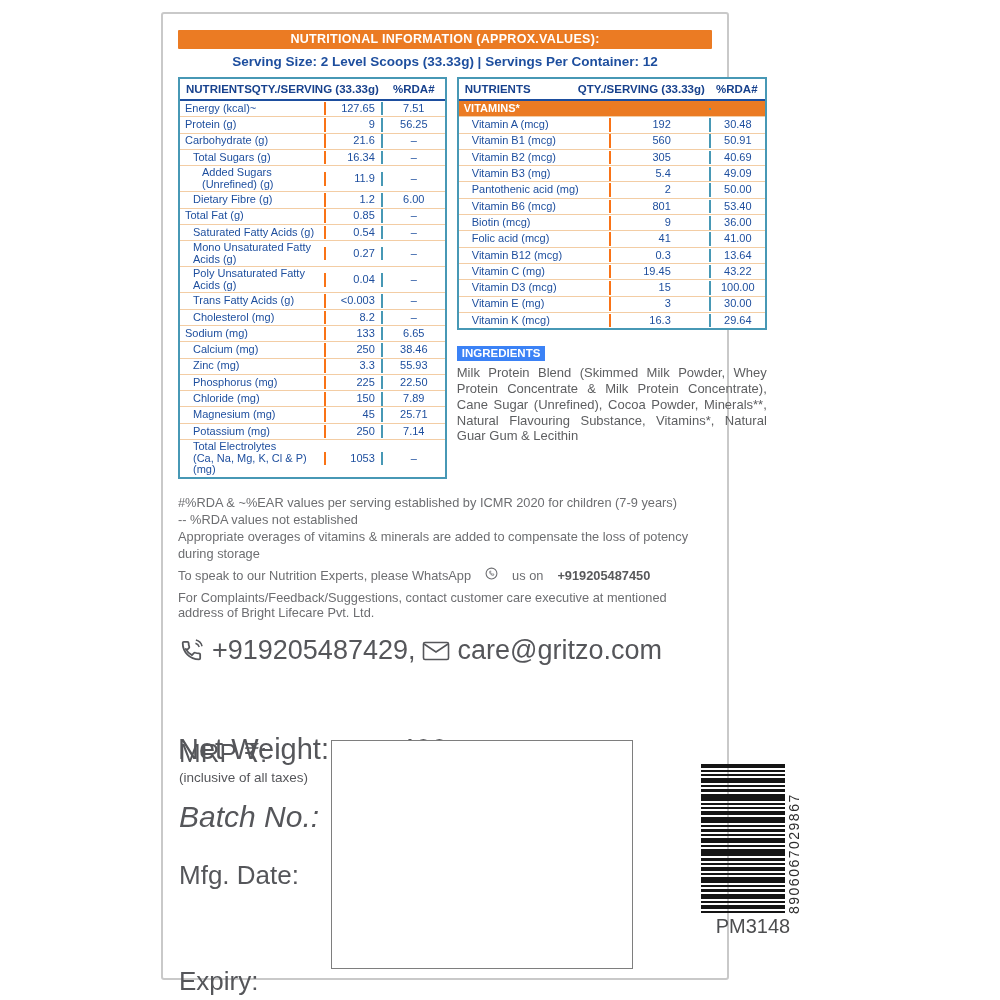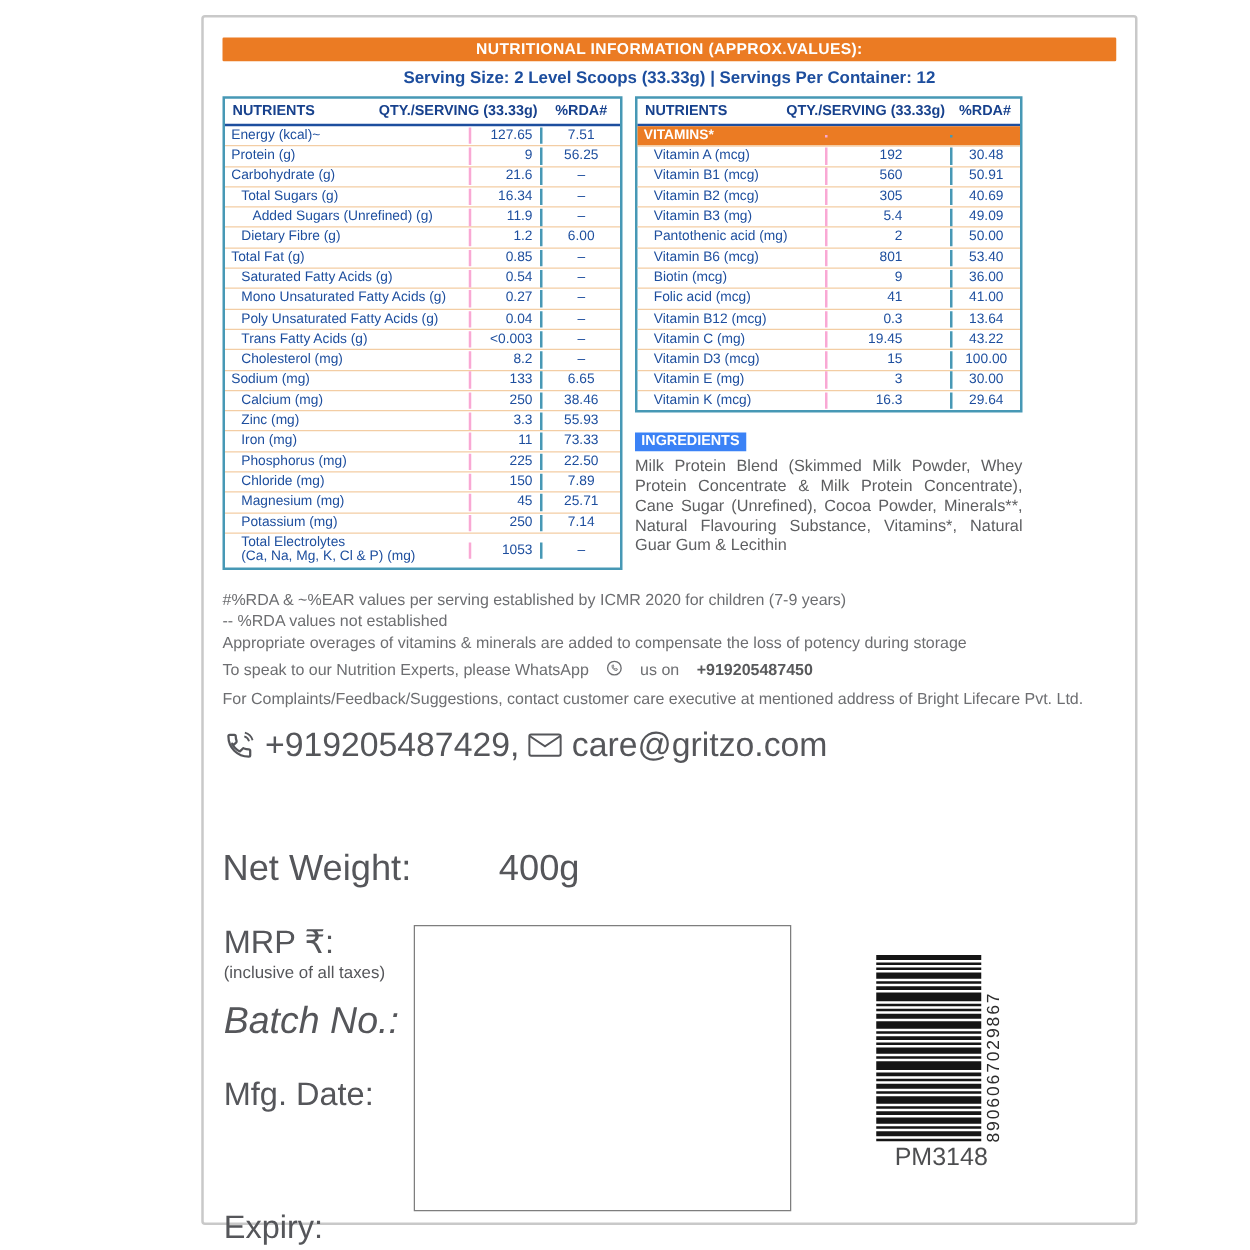--- a/index.html
+++ b/index.html
@@ -1,18 +1,18 @@
 <!DOCTYPE html>
 <html><head>
 <meta charset="utf-8">
 <style>
   html,body{margin:0;padding:0;background:#fff;}
   body{width:1000px;height:1000px;position:relative;font-family:"Liberation Sans","DejaVu Sans",sans-serif;}
   .page{
-    position:absolute;left:161px;top:12px;width:749px;height:968px;
+    position:absolute;left:161px;top:12px;width:568px;height:968px;
     background:#fff;border:2px solid #c9c9c9;border-radius:3px;box-sizing:border-box;
     padding:16px 15px 6px 15px;
   }
   
   .title-bar{
     background:#EB7B23;color:#fff;font-weight:bold;font-size:12.5px;letter-spacing:.3px;
     text-align:center;height:19px;line-height:19px;border-radius:1px;
   }
   .serving{
     color:#1D4E9E;font-weight:600;font-size:13.5px;text-align:center;margin:5px 0 8px 0;
@@ -26,21 +26,21 @@
          font-weight:bold;color:#17418D;font-size:11.5px;white-space:nowrap;}
   .thead .h-label{padding-left:6px;}
   .thead .h-spacer{flex:1;}
   .thead .h-qty{margin-right:4px;}
   .thead .h-rda{width:62px;text-align:center;}
   .ntable.right .thead .h-rda{width:56px;}
   .trow{display:flex;border-bottom:1px solid #F3CDA4;min-height:15.3px;align-items:center;}
   .trow:last-child{border-bottom:none;}
   .cell{line-height:1.05;padding-top:1px;padding-bottom:1px;box-sizing:border-box;}
   .c-label{flex:1;padding-left:5px;padding-right:2px;white-space:pre-line;}
-  .c-qty{width:57px;border-left:2px solid #f9a8d4;text-align:right;padding-right:6px;}
+  .c-qty{width:57px;border-left:2px solid #f97316;text-align:right;padding-right:6px;}
   .c-rda{width:64px;border-left:2px solid #4798B5;text-align:center;}
   .ntable.right .c-qty{width:100px;padding-right:38px;}
   .ntable.right .c-rda{width:56px;}
   .trow.section{background:#EB7B23;color:#fff;font-weight:bold;}
   .trow.ind1 .c-label{padding-left:13px;}
   .trow.ind2 .c-label{padding-left:22px;}
   .right-col{width:310px;}
   
   .ingredients{margin-top:13px;}
   .ing-label{display:inline-block;background:#3b82f6;color:#fff;font-weight:bold;
@@ -162,25 +162,20 @@
             <div class="cell c-label">Calcium (mg)</div>
             <div class="cell c-qty">250</div>
             <div class="cell c-rda">38.46</div>
           </div>
           <div class="trow ind1">
             <div class="cell c-label">Zinc (mg)</div>
             <div class="cell c-qty">3.3</div>
             <div class="cell c-rda">55.93</div>
           </div>
           <div class="trow ind1">
-            <div class="cell c-label">Iron (mg)</div>
-            <div class="cell c-qty">11</div>
-            <div class="cell c-rda">73.33</div>
-          </div>
-          <div class="trow ind1">
             <div class="cell c-label">Phosphorus (mg)</div>
             <div class="cell c-qty">225</div>
             <div class="cell c-rda">22.50</div>
           </div>
           <div class="trow ind1">
             <div class="cell c-label">Chloride (mg)</div>
             <div class="cell c-qty">150</div>
             <div class="cell c-rda">7.89</div>
           </div>
           <div class="trow ind1">

